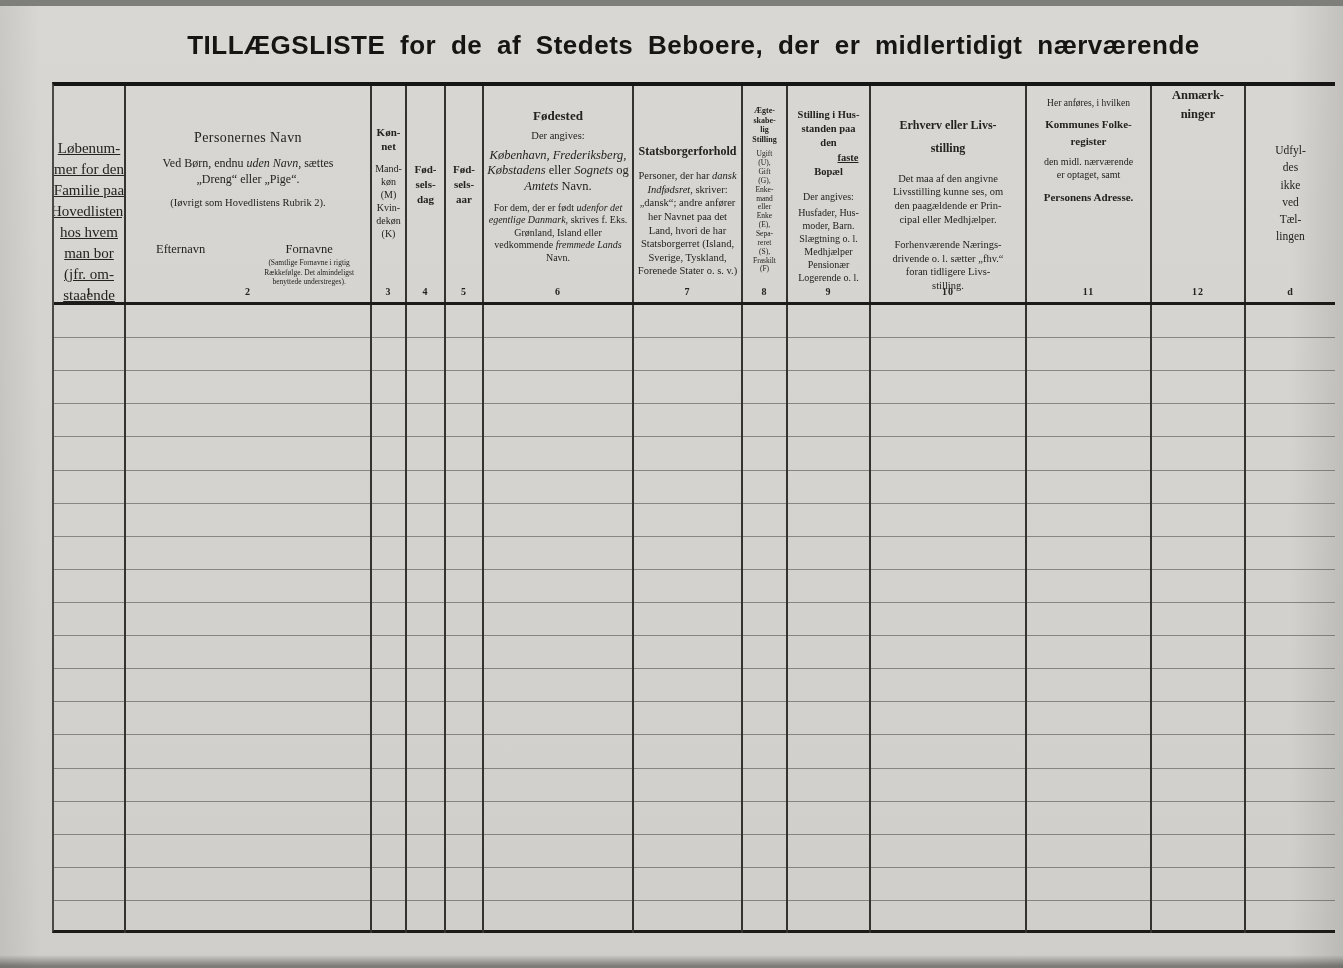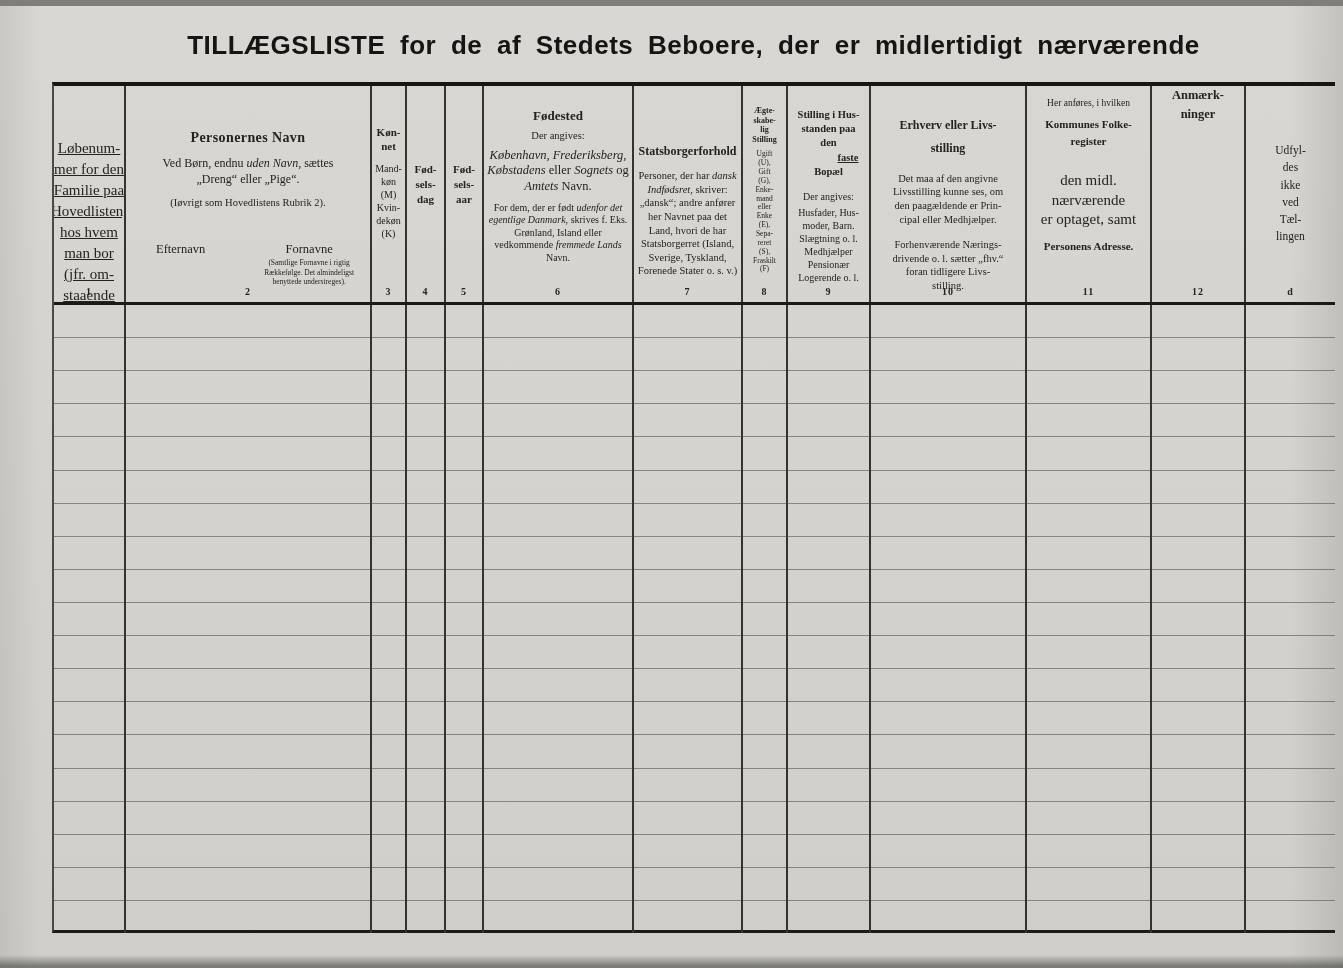--- a/index.html
+++ b/index.html
@@ -34,21 +34,21 @@
     position:relative;display:flex;flex-direction:column;align-items:center;
     text-align:center;overflow:hidden;padding:0 2px;
   }
   .pre{white-space:pre-line;}
   .colnum{position:absolute;bottom:5px;left:0;right:0;text-align:center;
     font-size:10px;font-weight:700;letter-spacing:1px;}
   .it{font-style:italic;}
   .und{text-decoration:underline;padding-left:39px;}
   
   .c1{font-size:15px;line-height:1.4;padding-top:52px;text-decoration:underline;}
-  .c2-title{font-size:14px;font-weight:700;margin-top:44px;letter-spacing:0.4px;}
+  .c2-title{font-size:14px;font-weight:400;margin-top:44px;letter-spacing:0.4px;}
   .c2-sub{font-size:12px;margin-top:10px;line-height:1.3;}
   .c2-sub2{font-size:10.5px;margin-top:10px;}
   .c2-names{display:flex;width:100%;margin-top:34px;align-items:flex-start;}
   .c2-efternavn{font-size:12.5px;margin-left:28px;}
   .c2-fornavne-wrap{margin-left:auto;margin-right:14px;text-align:center;}
   .c2-fornavne{font-size:12.5px;}
   .c2-note{font-size:7.5px;line-height:1.25;margin-top:1px;}
   .c3-title{font-size:11px;font-weight:700;margin-top:40px;line-height:1.25;}
   .c3-body{font-size:10px;margin-top:8px;line-height:1.3;}
   .c45-title{font-size:11px;font-weight:700;margin-top:76px;line-height:1.35;}
@@ -61,21 +61,21 @@
   .c8-title{font-size:8px;font-weight:700;margin-top:20px;line-height:1.2;}
   .c8-body{font-size:7.5px;margin-top:6px;line-height:1.18;}
   .c9-title{font-size:10.5px;font-weight:700;margin-top:22px;line-height:1.35;}
   .c9-sub{font-size:10px;margin-top:12px;}
   .c9-body{font-size:10px;margin-top:4px;line-height:1.3;}
   .c10-title{font-size:12px;font-weight:700;margin-top:28px;line-height:1.9;}
   .c10-p1{font-size:10.5px;margin-top:12px;line-height:1.3;}
   .c10-p2{font-size:10.5px;margin-top:12px;line-height:1.3;}
   .c11-pre{font-size:9.5px;margin-top:12px;}
   .c11-t1{font-size:11px;font-weight:700;margin-top:8px;line-height:1.5;}
-  .c11-mid{font-size:15px;margin-top:22px;line-height:1.3;}
+  .c11-mid{font-size:10px;margin-top:6px;line-height:1.3;}
   .c11-t2{font-size:11px;font-weight:700;margin-top:10px;}
   .c11-p{font-size:9.5px;margin-top:12px;line-height:1.3;}
   .c12-title{font-size:12.5px;font-weight:700;line-height:1.5;}
   .cd-text{font-size:11.5px;margin-top:56px;line-height:1.5;}
   
   .tbody{position:relative;height:628px;}
   .rows{position:absolute;inset:0;display:flex;flex-direction:column;}
   .row{flex:1;border-bottom:1px solid rgba(72,71,66,0.55);}
   .row:last-child{border-bottom:none;}
   .vlines{position:absolute;inset:0;}

